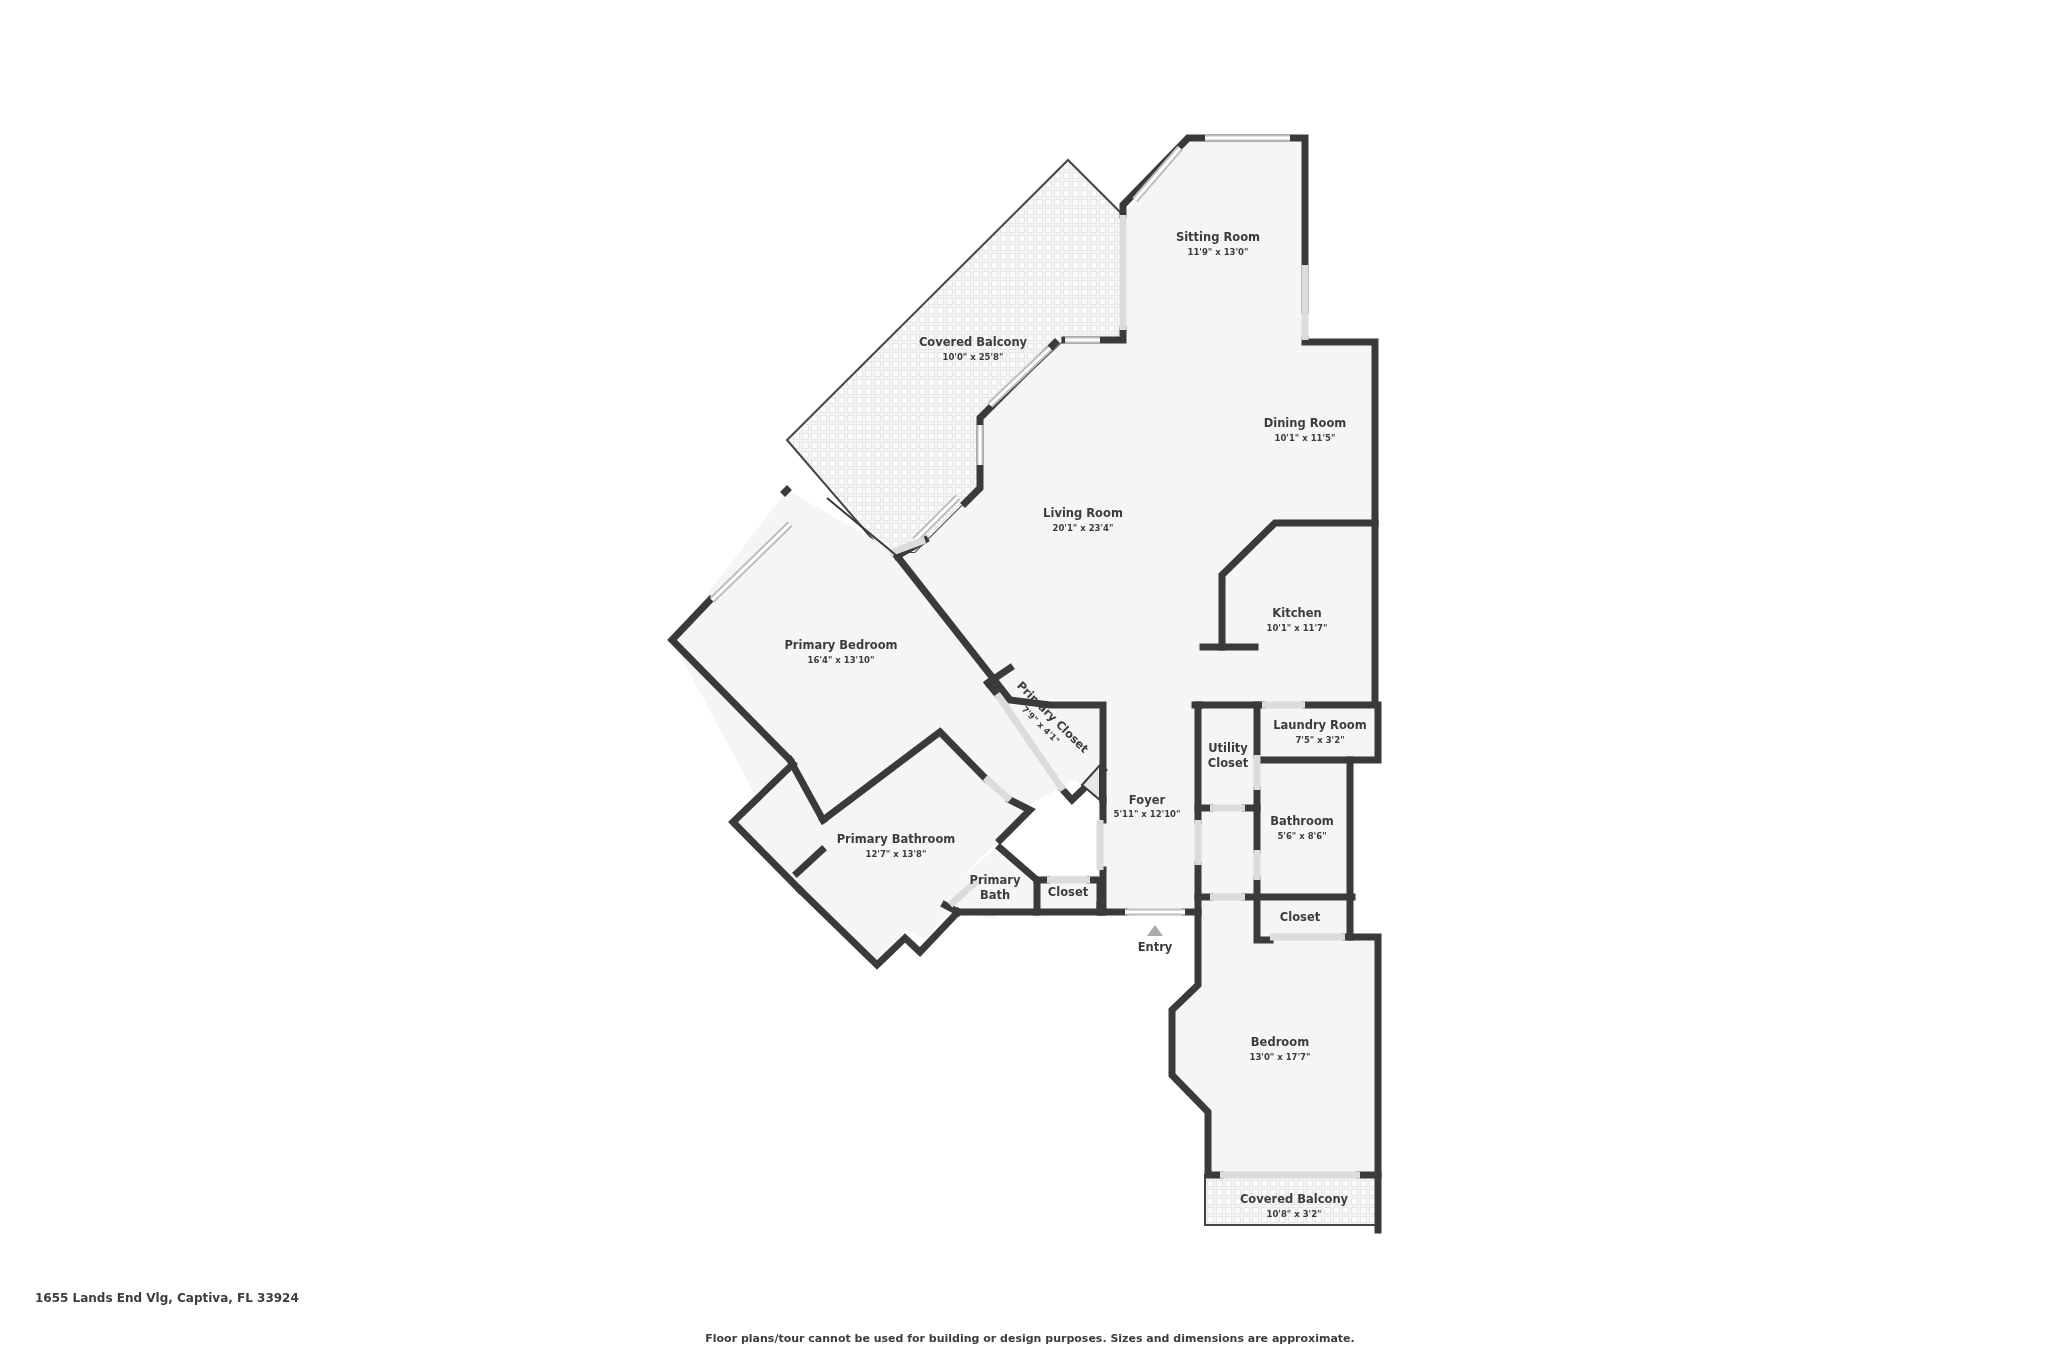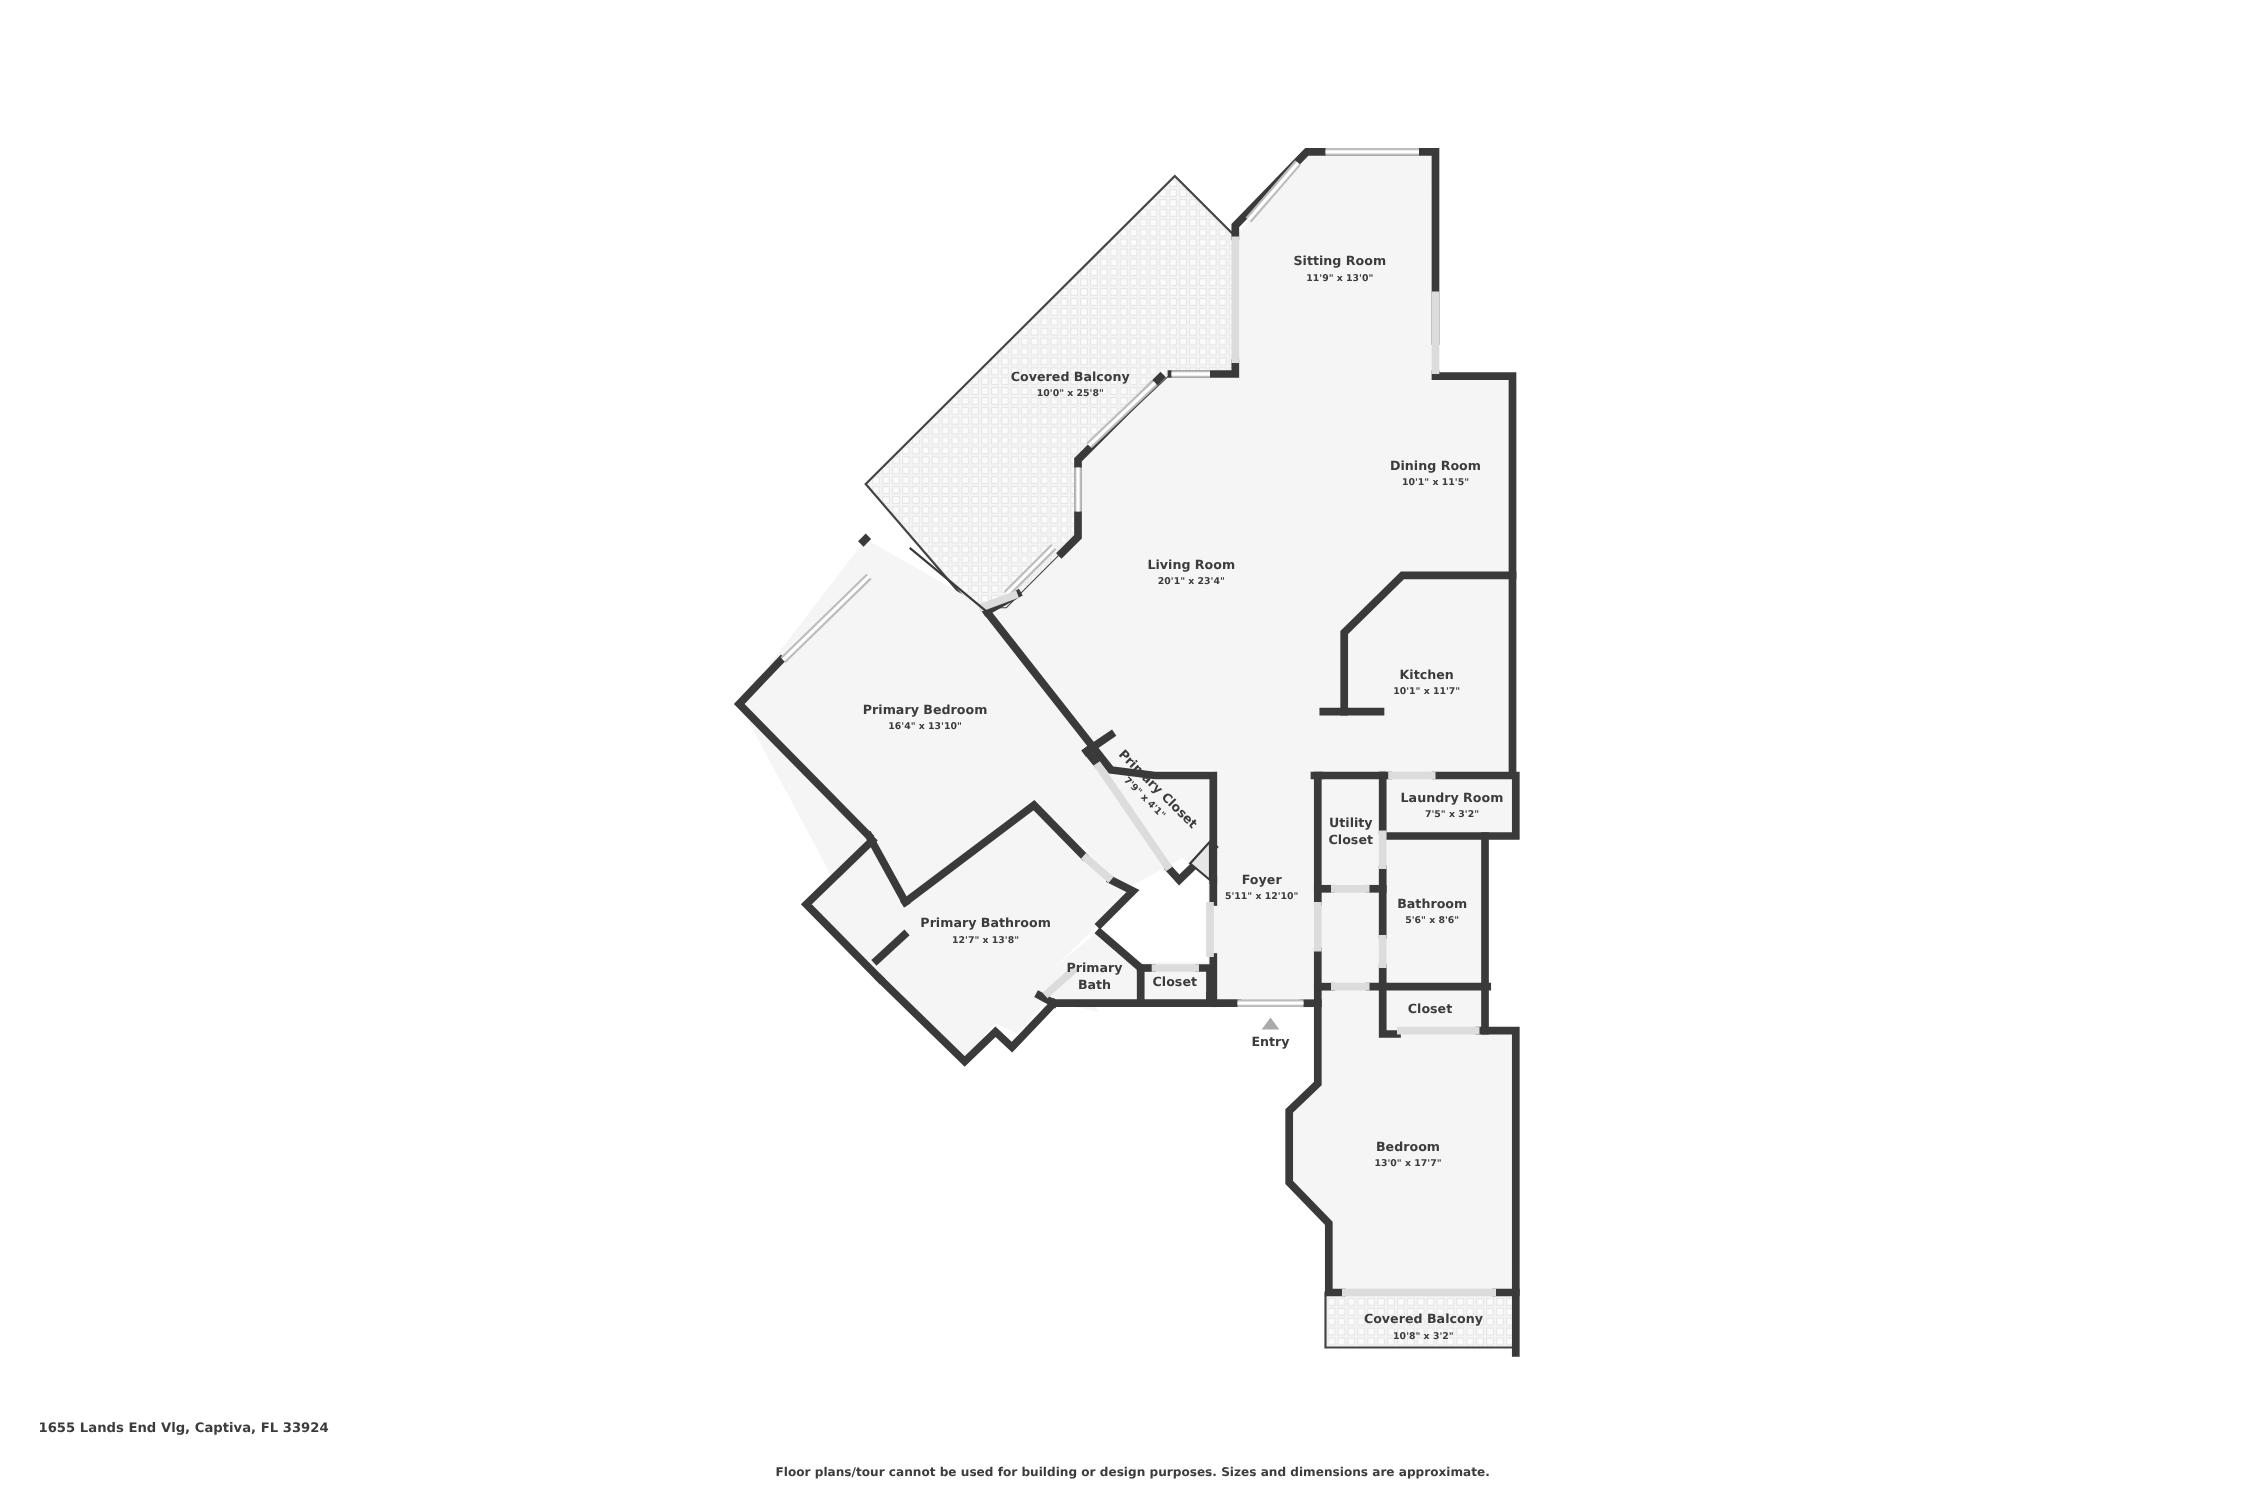--- a/index.html
+++ b/index.html
@@ -9,21 +9,21 @@
   .balc { fill:url(#tile); stroke:#444; stroke-width:2; }
   .wall { fill:none; stroke:#3a3a3a; stroke-width:7; stroke-linejoin:miter; stroke-linecap:square; }
   .thin { fill:none; stroke:#3a3a3a; stroke-width:2; }
   .win { stroke:#bdbdbd; stroke-width:7; fill:none; }
   .win2 { stroke:#ffffff; stroke-width:3; fill:none; }
   .door { stroke:#dcdcdc; stroke-width:7; fill:none; }
   .rname { font-family:"DejaVu Sans", sans-serif; font-weight:bold; font-size:11.5px; fill:#3c3c3c; text-anchor:middle; }
   .rdim { font-family:"DejaVu Sans", sans-serif; font-weight:bold; font-size:8.5px; fill:#3c3c3c; text-anchor:middle; }
   .addr { position:absolute; left:35px; top:1291px; font-family:"DejaVu Sans", sans-serif; font-weight:bold; font-size:12px; color:#3c3c3c; }
   .floorlbl { position:absolute; left:35px; top:1376px; font-family:"DejaVu Sans", sans-serif; font-weight:bold; font-size:15px; color:#3c3c3c; }
-  .disclaimer { position:absolute; left:705px; top:1332px; width:650px; text-align:left; font-family:"DejaVu Sans", sans-serif; font-weight:bold; font-size:11px; color:#3c3c3c; }
+  .disclaimer { position:absolute; left:705px; top:1332px; width:650px; text-align:center; font-family:"DejaVu Sans", sans-serif; font-weight:bold; font-size:11px; color:#3c3c3c; }
 </style>
 </head>
 <body>
 
 <svg id="plan" viewBox="0 0 2048 1365" xmlns="http://www.w3.org/2000/svg">
   <defs>
     <pattern id="tile" width="9" height="9" patternUnits="userSpaceOnUse">
       <rect width="9" height="9" fill="#f4f4f4"></rect>
       <rect x="1.5" y="1.5" width="6" height="6" fill="#fbfbfb" stroke="#e2e2e2" stroke-width="0.8"></rect>
     </pattern>

